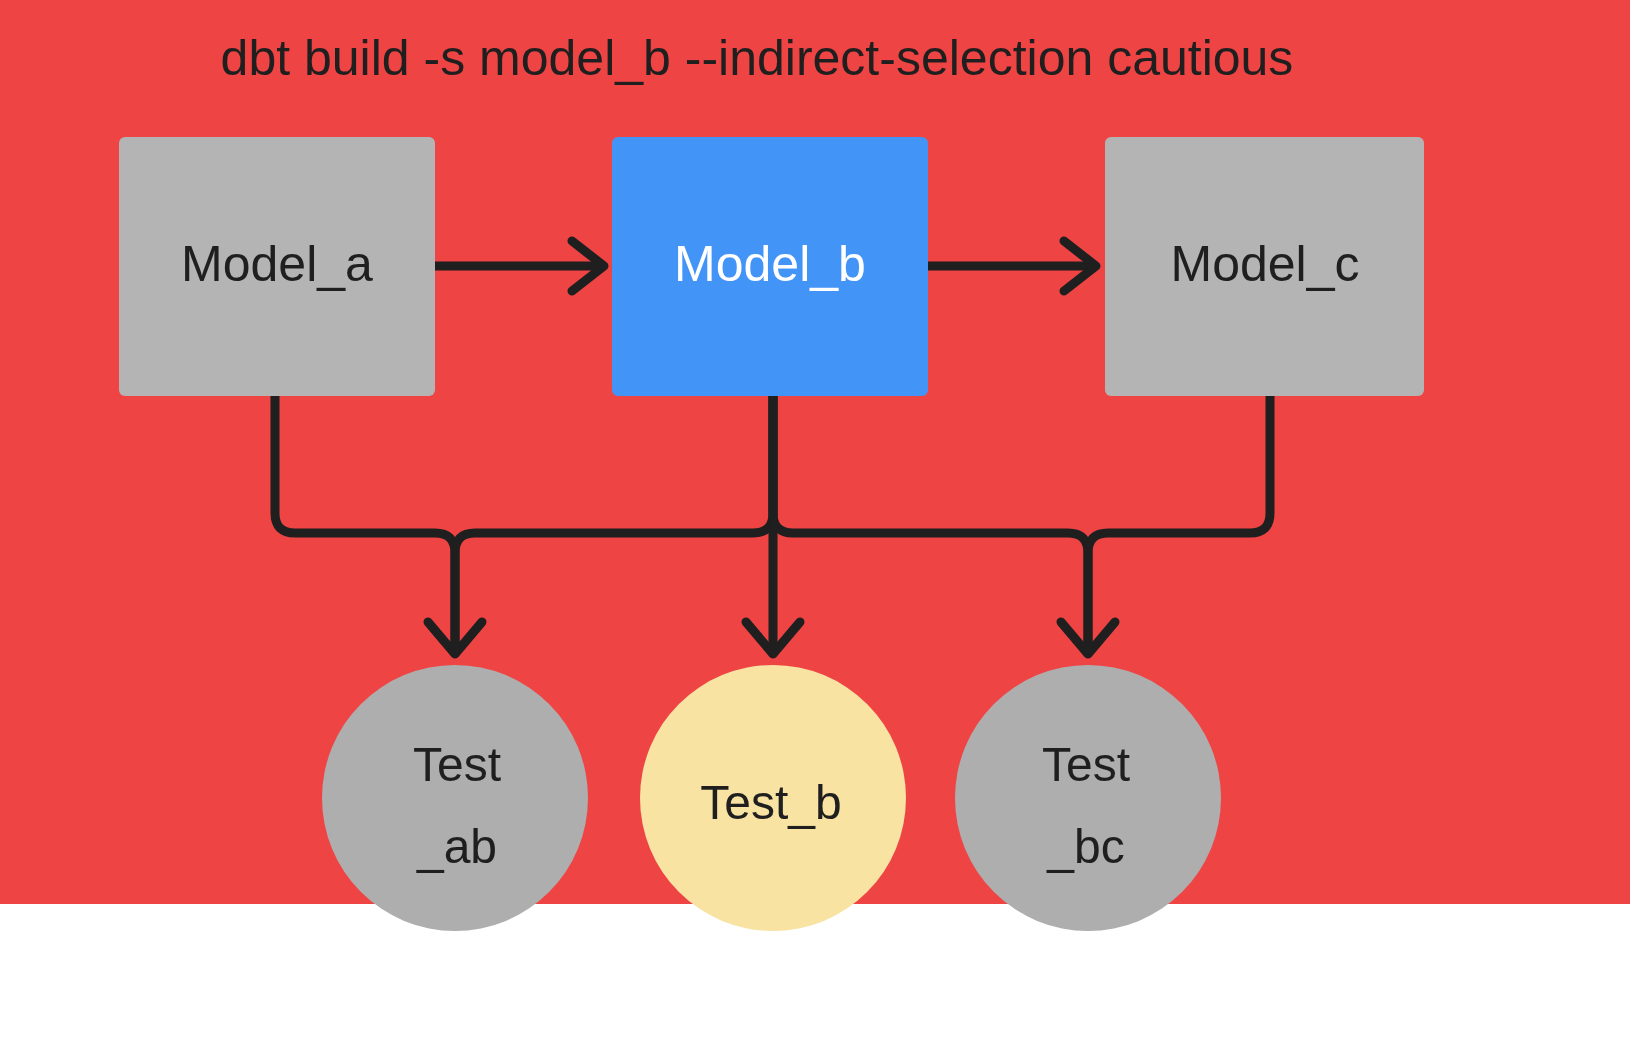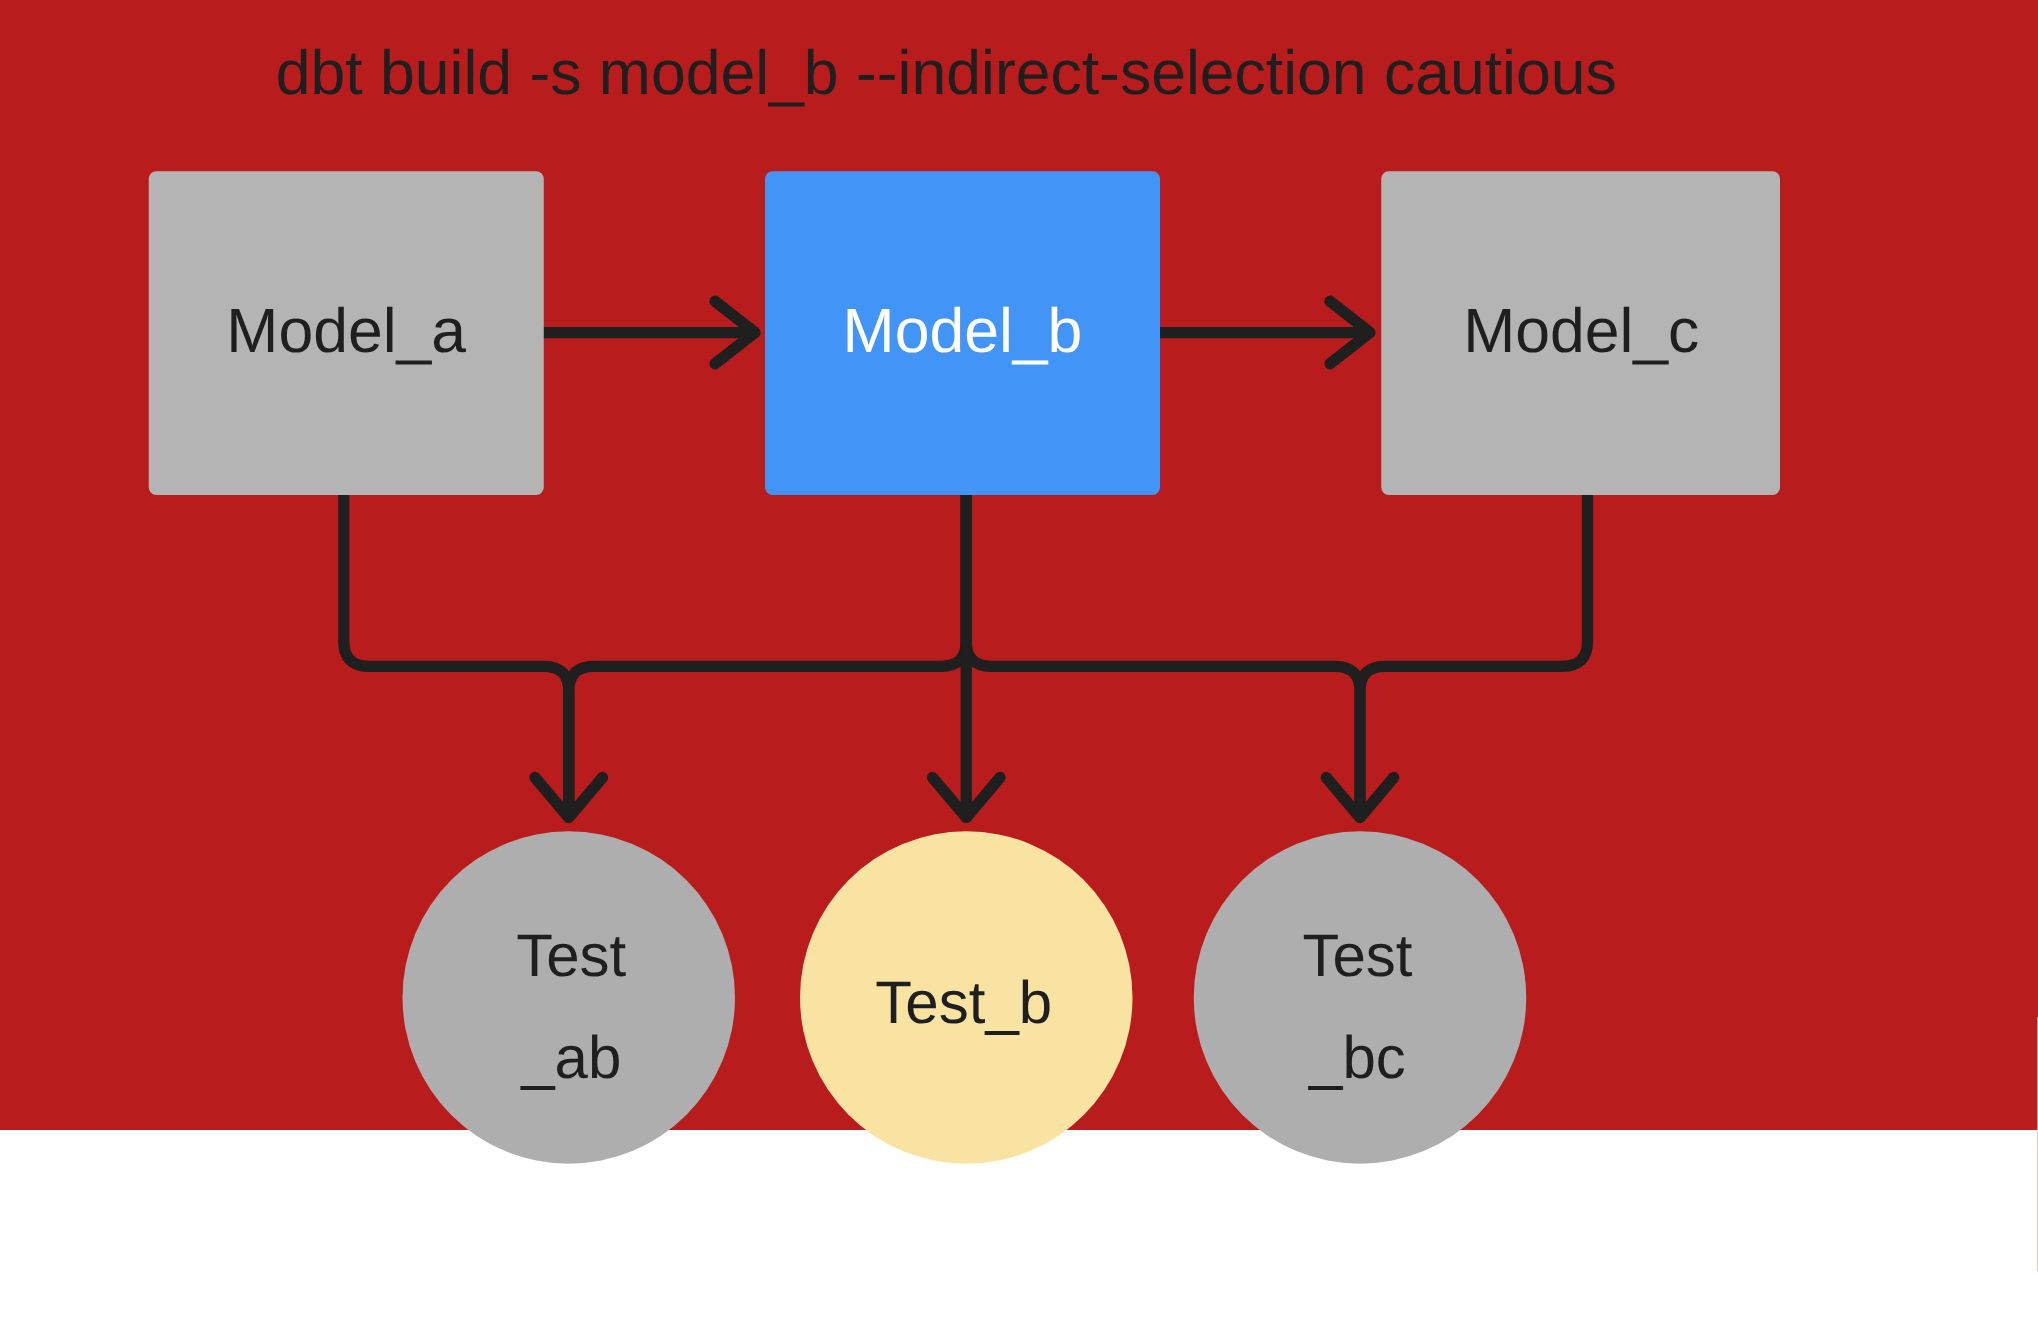--- a/index.html
+++ b/index.html
@@ -10,21 +10,21 @@
   body {
     width: 1630px;
     height: 1060px;
     font-family: "Liberation Sans", sans-serif;
     overflow: hidden;
   }
   #canvas {
     position: relative;
     width: 1630px;
     height: 904px;
-    background: #b91c1c;
+    background: #ef4444;
   }
   #diagram-svg {
     position: absolute;
     left: 0;
     top: 0;
     width: 1630px;
     height: 1060px;
   }
   .node-label {
     font-family: "Liberation Sans", sans-serif;

